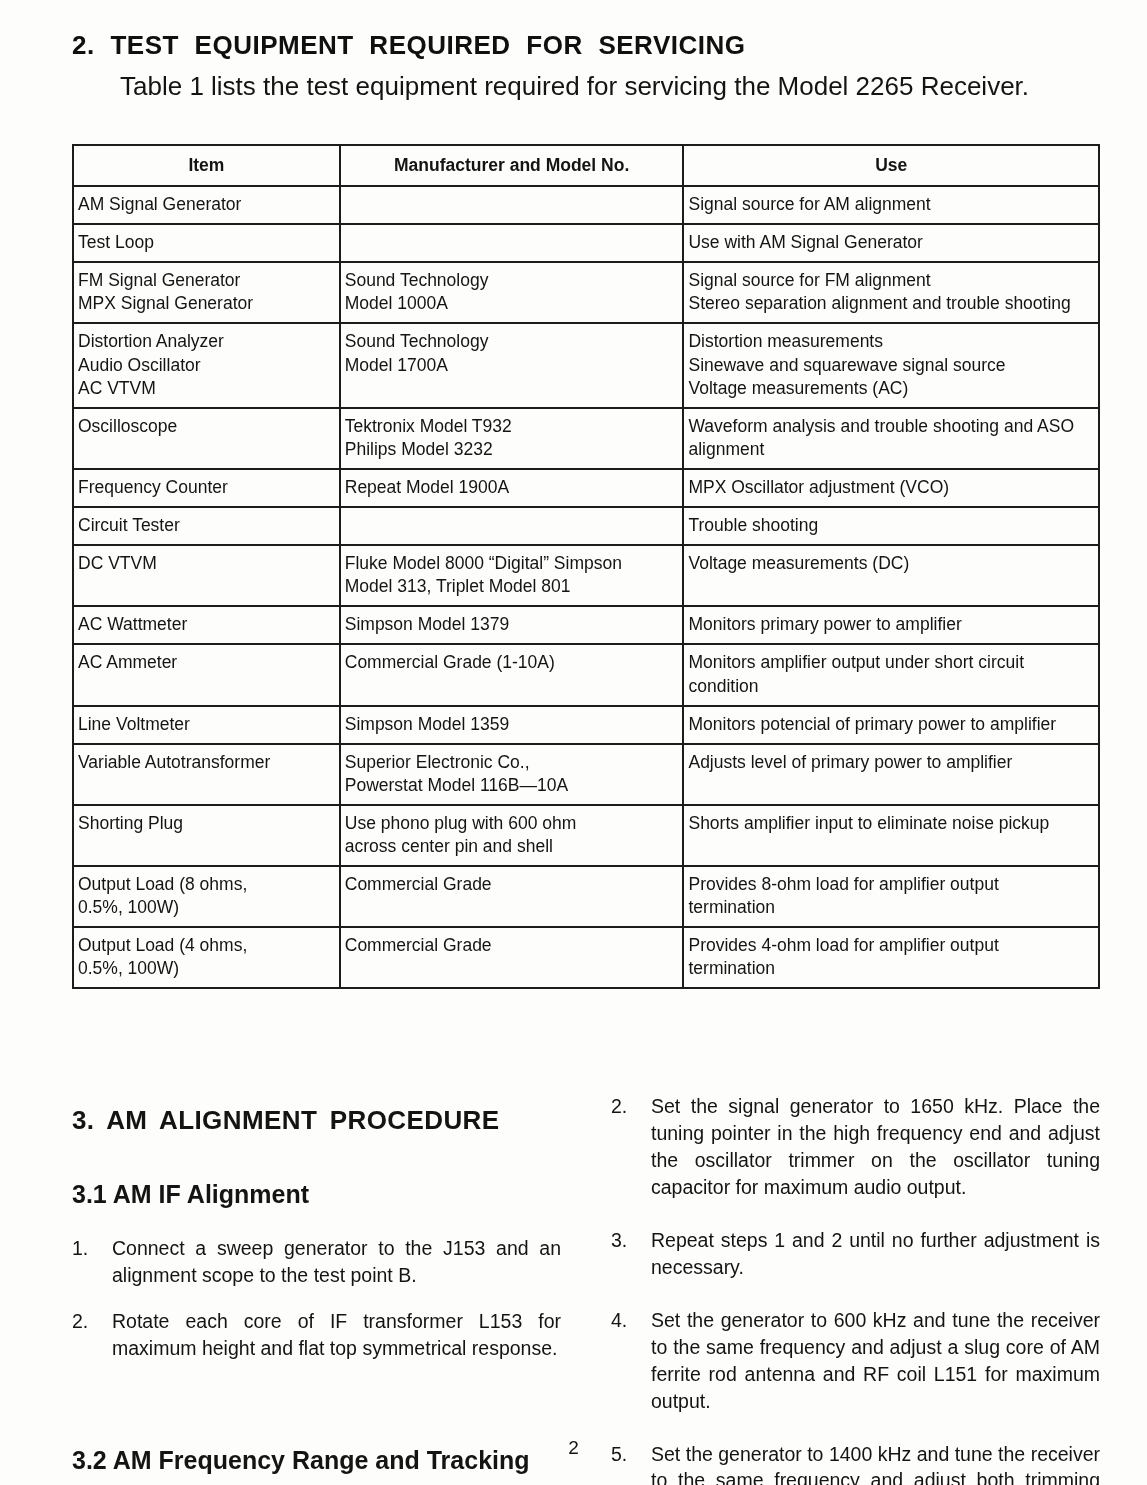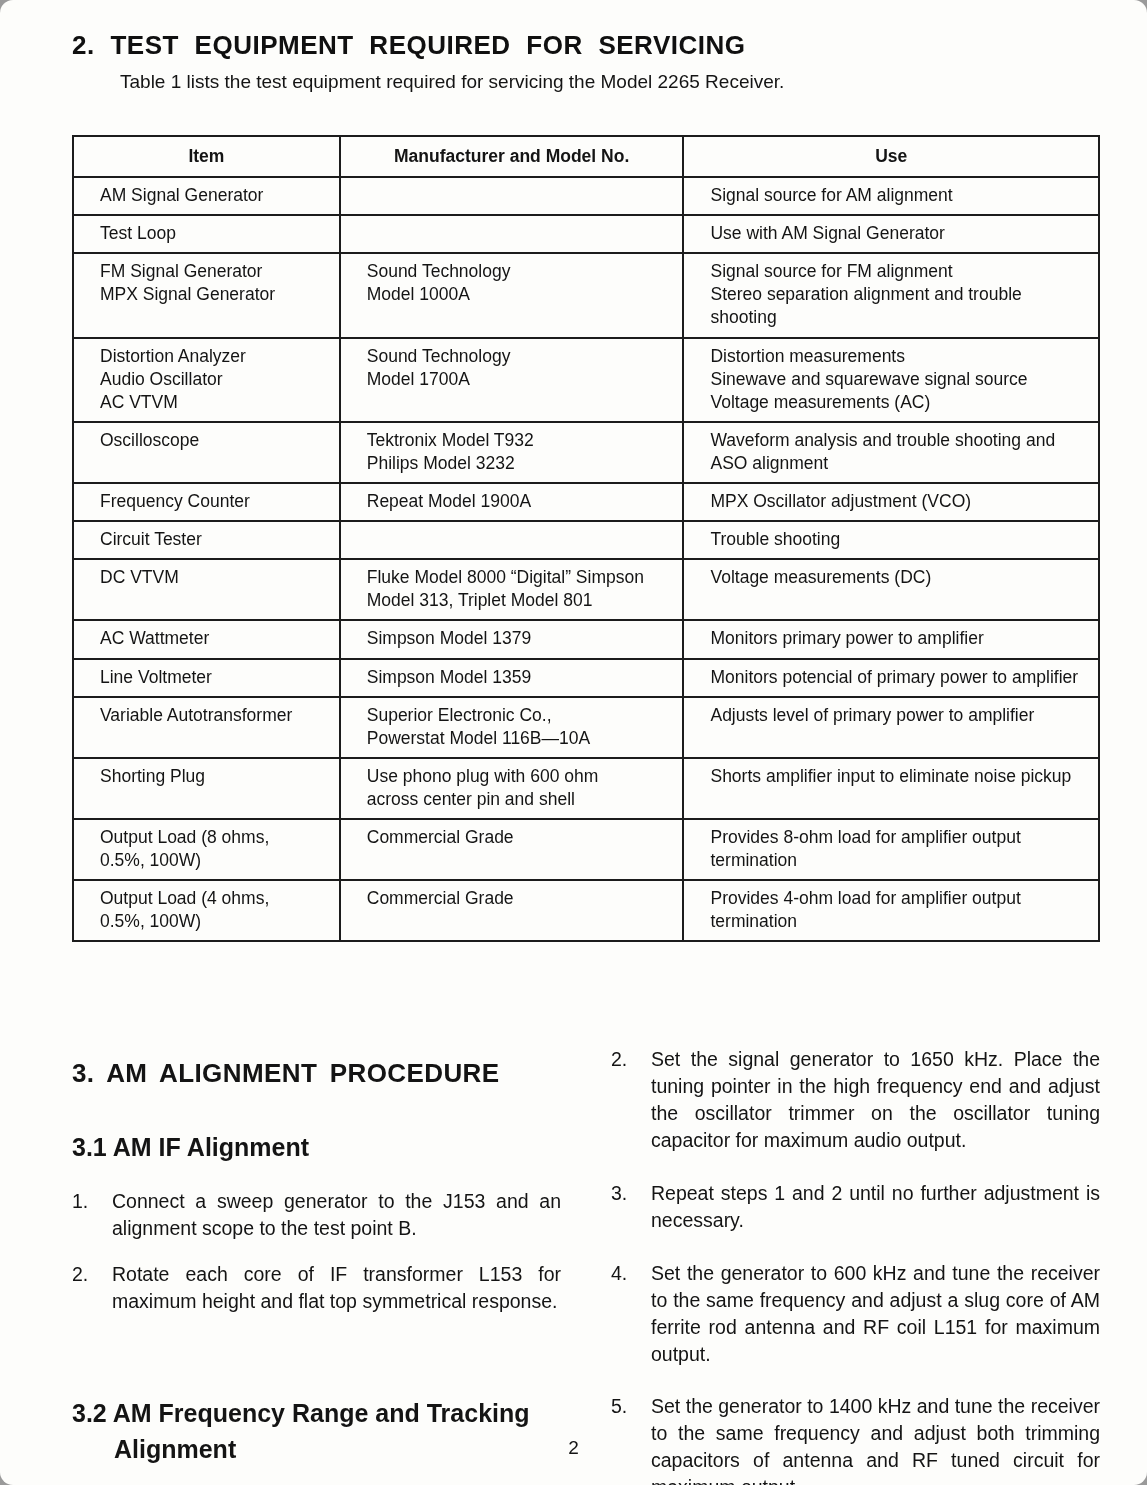--- a/index.html
+++ b/index.html
@@ -7,47 +7,46 @@
   .page {
     position: relative;
     width: 1147px;
     height: 1485px;
     margin: 0 auto;
     background: #fdfdfb;
     color: #141414;
     font-family: "Liberation Sans", sans-serif;
     padding: 30px 47px 0 72px;
     overflow: hidden;
-    border-radius: 13px;
   }
   
   .h-sec {
     font-size: 26px;
     font-weight: bold;
     letter-spacing: 0.5px;
     word-spacing: 8px;
     color: #101010;
   }
   .intro {
     margin-top: 10px;
     padding-left: 48px;
-    font-size: 19px;
+    font-size: 26px;
   }
   
   table.equip {
     margin-top: 42px;
     width: 100%;
     border-collapse: collapse;
     border: 2px solid #1c1c1c;
     font-size: 17.5px;
     line-height: 1.32;
   }
   table.equip th, table.equip td {
     border: 2px solid #1c1c1c;
-    padding: 6px 12px 7px 26px;
+    padding: 6px 12px 7px 4px;
     vertical-align: top;
     white-space: pre-line;
   }
   table.equip th {
     text-align: center;
     font-weight: bold;
     padding: 8px 6px;
     font-size: 17.5px;
     margin-top: 23px;
   }
@@ -173,20 +172,25 @@
         <td class="c-model">Fluke Model 8000 “Digital” Simpson
 Model 313, Triplet Model 801</td>
         <td class="c-use">Voltage measurements (DC)</td>
       </tr>
       <tr>
         <td class="c-item">AC Wattmeter</td>
         <td class="c-model">Simpson Model 1379</td>
         <td class="c-use">Monitors primary power to amplifier</td>
       </tr>
       <tr>
+        <td class="c-item">AC Ammeter</td>
+        <td class="c-model">Commercial Grade (1-10A)</td>
+        <td class="c-use">Monitors amplifier output under short circuit condition</td>
+      </tr>
+      <tr>
         <td class="c-item">Line Voltmeter</td>
         <td class="c-model">Simpson Model 1359</td>
         <td class="c-use">Monitors potencial of primary power to amplifier</td>
       </tr>
       <tr>
         <td class="c-item">Variable Autotransformer</td>
         <td class="c-model">Superior Electronic Co.,
 Powerstat Model 116B—10A</td>
         <td class="c-use">Adjusts level of primary power to amplifier</td>
       </tr>

